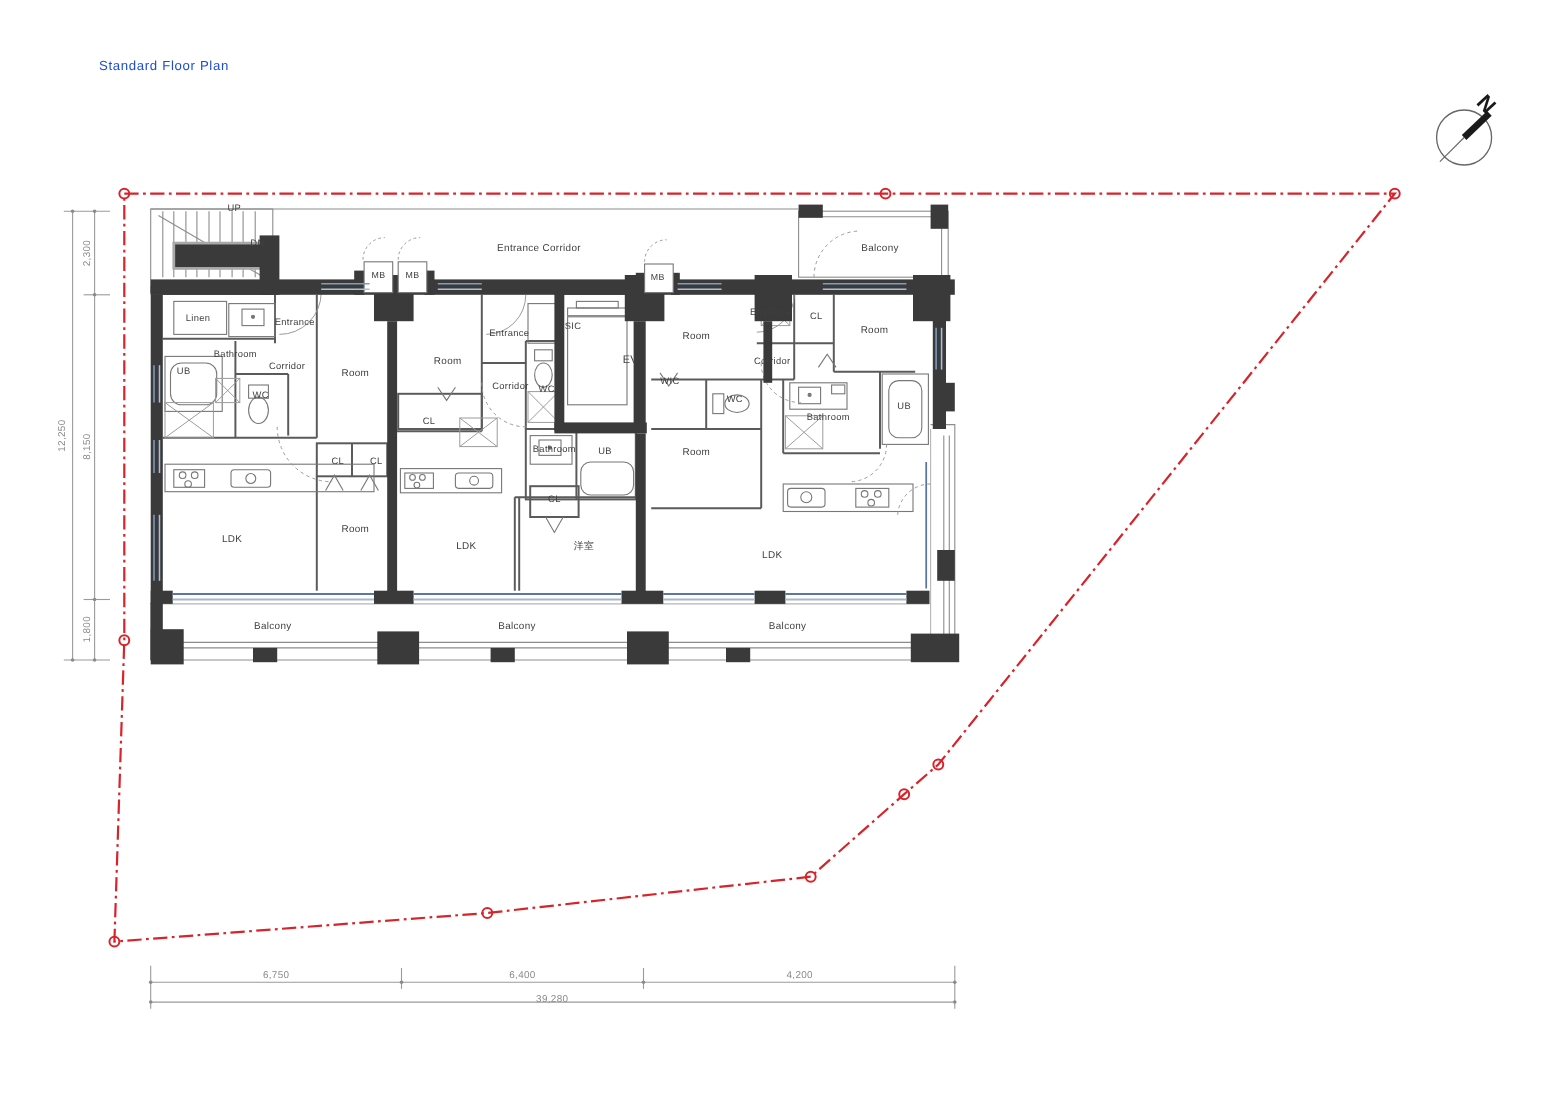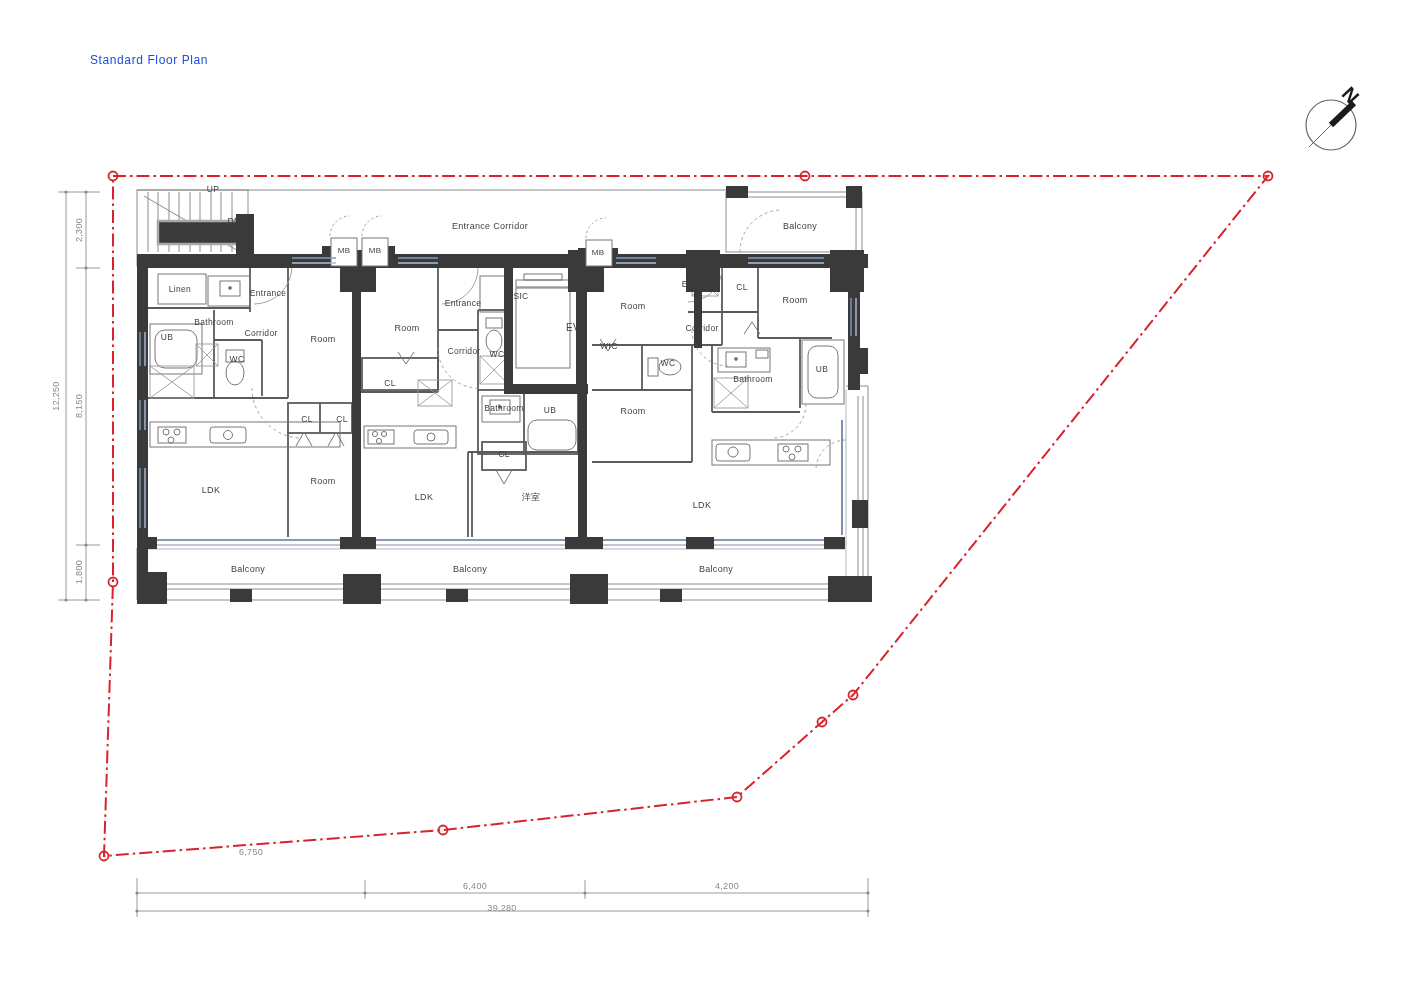--- a/index.html
+++ b/index.html
@@ -10,21 +10,21 @@
   #plan-labels{position:absolute;left:0;top:0;width:100%;height:100%;pointer-events:none;}
   .lbl{position:absolute;transform:translate(-50%,-50%);font-size:9px;line-height:1;
        white-space:nowrap;color:#3f3f3f;letter-spacing:.3px;}
   .dim{position:absolute;transform:translate(-50%,-50%);font-size:9px;color:#8a8a8a;
        white-space:nowrap;letter-spacing:.3px;}
   .dim.rot{transform:translate(-50%,-50%) rotate(-90deg);}
   #dim-l-total{left:56px;top:396px;}
   #dim-l-s0{left:79px;top:230px;}
   #dim-l-s1{left:79px;top:406px;}
   #dim-l-s2{left:79px;top:572px;}
-  #dim-b-s0{left:251px;top:852px;}
+  #dim-b-s0{left:251px;top:886px;}
   #dim-b-s1{left:475px;top:886px;}
   #dim-b-s2{left:727px;top:886px;}
   #dim-b-total{left:502px;top:908px;}
   #compass-n{position:absolute;left:1343px;top:84px;font-size:20px;font-weight:bold;color:#1a1a1a;
        transform:rotate(47deg);}
 </style>
 </head>
 <body>
 
 <div id="page">

